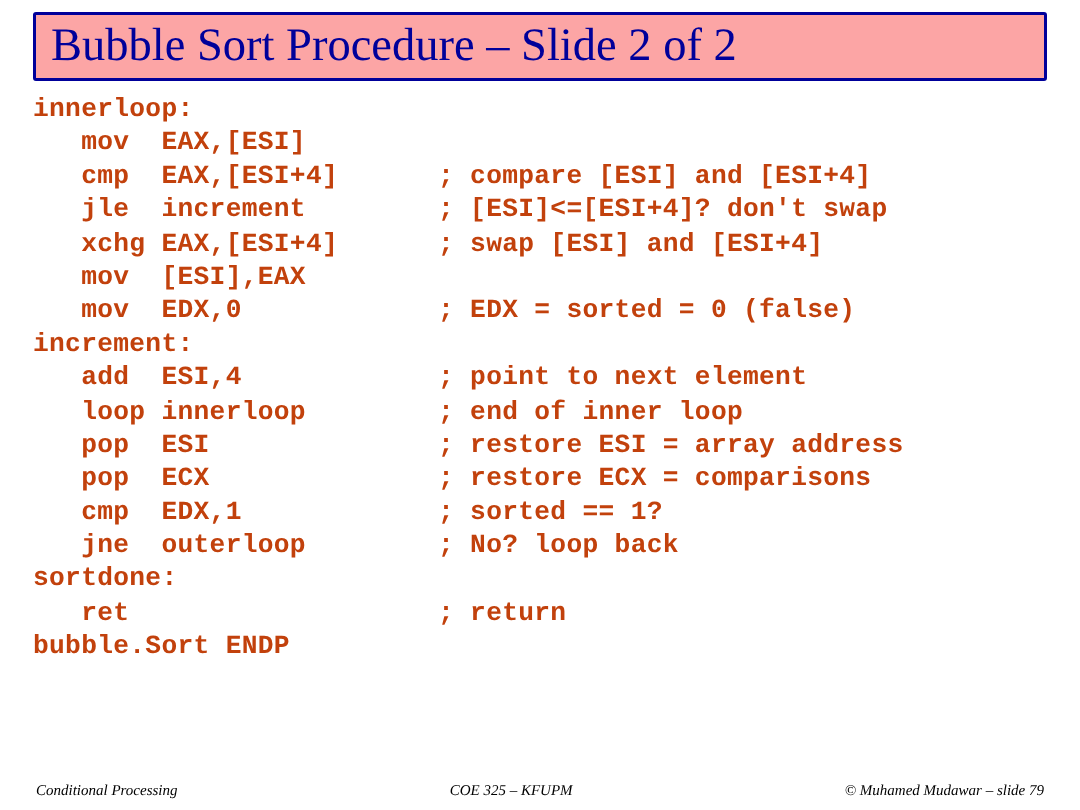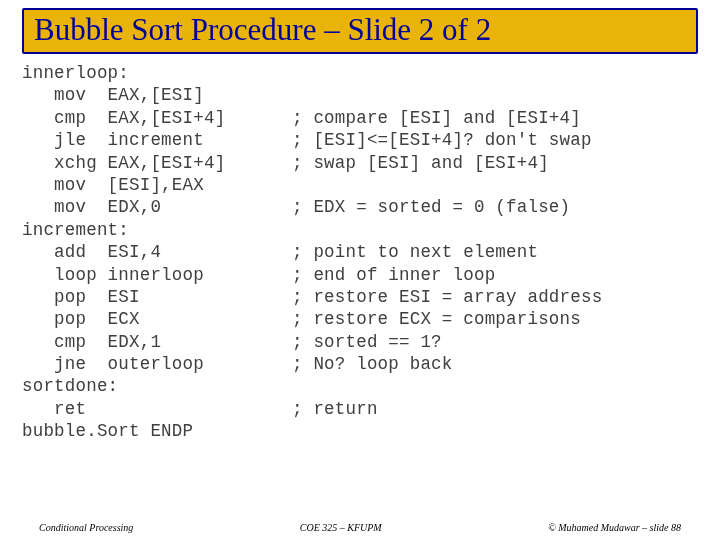--- a/index.html
+++ b/index.html
@@ -1,32 +1,32 @@
 <!DOCTYPE html>
 <html><head>
 <meta charset="utf-8">
 <style>
   html,body{margin:0;padding:0;width:720px;height:540px;background:#fff;font-family:"Times New Roman",serif}
   .slide{box-sizing:border-box;width:720px;height:540px;padding:8px 22px 0 22px;position:relative}
-  .title-box{border:2px solid #00009a;border-radius:2px;background:#eab308;padding:2px 10px 4px 10px;margin-bottom:8px}
+  .title-box{border:2px solid #00009a;border-radius:2px;background:#fca5a5;padding:2px 10px 4px 10px;margin-bottom:8px}
   .title{font-family:"Comic Sans MS","Comic Sans",cursive;font-size:31px;color:#00009a;white-space:nowrap}
-  .code-block{font-family:"Courier New",monospace;font-size:17.5px;line-height:1.28;white-space:pre;color:#404040;font-weight:normal;letter-spacing:0.2px}
+  .code-block{font-family:"Courier New",monospace;font-size:17.5px;line-height:1.28;white-space:pre;color:#c2410c;font-weight:bold;letter-spacing:0.2px}
   .code-row{display:flex}
   .code-left{width:270px;flex:0 0 270px}
   .code-right{flex:1}
-  .footer{position:absolute;bottom:7px;left:0;right:0;display:flex;justify-content:space-between;font-size:10px;font-style:italic;padding:0 39px;color:#000;font-family:"Times New Roman",serif}
+  .footer{position:absolute;bottom:7px;left:0;right:0;display:flex;justify-content:space-between;font-size:10px;font-style:italic;padding:0 24px;color:#000;font-family:"Times New Roman",serif}
 </style>
 </head>
 <body>
 
 <div class="slide">
   <div class="title-box">
     <div class="title">Bubble Sort Procedure – Slide 2 of 2</div>
   </div>
 
   <div class="code-block" id="code-block"><div class="code-row"><span class="code-left">innerloop:</span><span class="code-right"></span></div><div class="code-row"><span class="code-left">   mov  EAX,[ESI]</span><span class="code-right"></span></div><div class="code-row"><span class="code-left">   cmp  EAX,[ESI+4]</span><span class="code-right">; compare [ESI] and [ESI+4]</span></div><div class="code-row"><span class="code-left">   jle  increment</span><span class="code-right">; [ESI]&lt;=[ESI+4]? don't swap</span></div><div class="code-row"><span class="code-left">   xchg EAX,[ESI+4]</span><span class="code-right">; swap [ESI] and [ESI+4]</span></div><div class="code-row"><span class="code-left">   mov  [ESI],EAX</span><span class="code-right"></span></div><div class="code-row"><span class="code-left">   mov  EDX,0</span><span class="code-right">; EDX = sorted = 0 (false)</span></div><div class="code-row"><span class="code-left">increment:</span><span class="code-right"></span></div><div class="code-row"><span class="code-left">   add  ESI,4</span><span class="code-right">; point to next element</span></div><div class="code-row"><span class="code-left">   loop innerloop</span><span class="code-right">; end of inner loop</span></div><div class="code-row"><span class="code-left">   pop  ESI</span><span class="code-right">; restore ESI = array address</span></div><div class="code-row"><span class="code-left">   pop  ECX</span><span class="code-right">; restore ECX = comparisons</span></div><div class="code-row"><span class="code-left">   cmp  EDX,1</span><span class="code-right">; sorted == 1?</span></div><div class="code-row"><span class="code-left">   jne  outerloop</span><span class="code-right">; No? loop back</span></div><div class="code-row"><span class="code-left">sortdone:</span><span class="code-right"></span></div><div class="code-row"><span class="code-left">   ret</span><span class="code-right">; return</span></div><div class="code-row"><span class="code-left">bubble.Sort ENDP</span><span class="code-right"></span></div></div>
 
   <div class="footer">
     <span>Conditional Processing</span>
     <span>COE 325 – KFUPM</span>
-    <span>© Muhamed Mudawar – slide 88</span>
+    <span>© Muhamed Mudawar – slide 79</span>
   </div>
 </div>
 
 </body></html>

